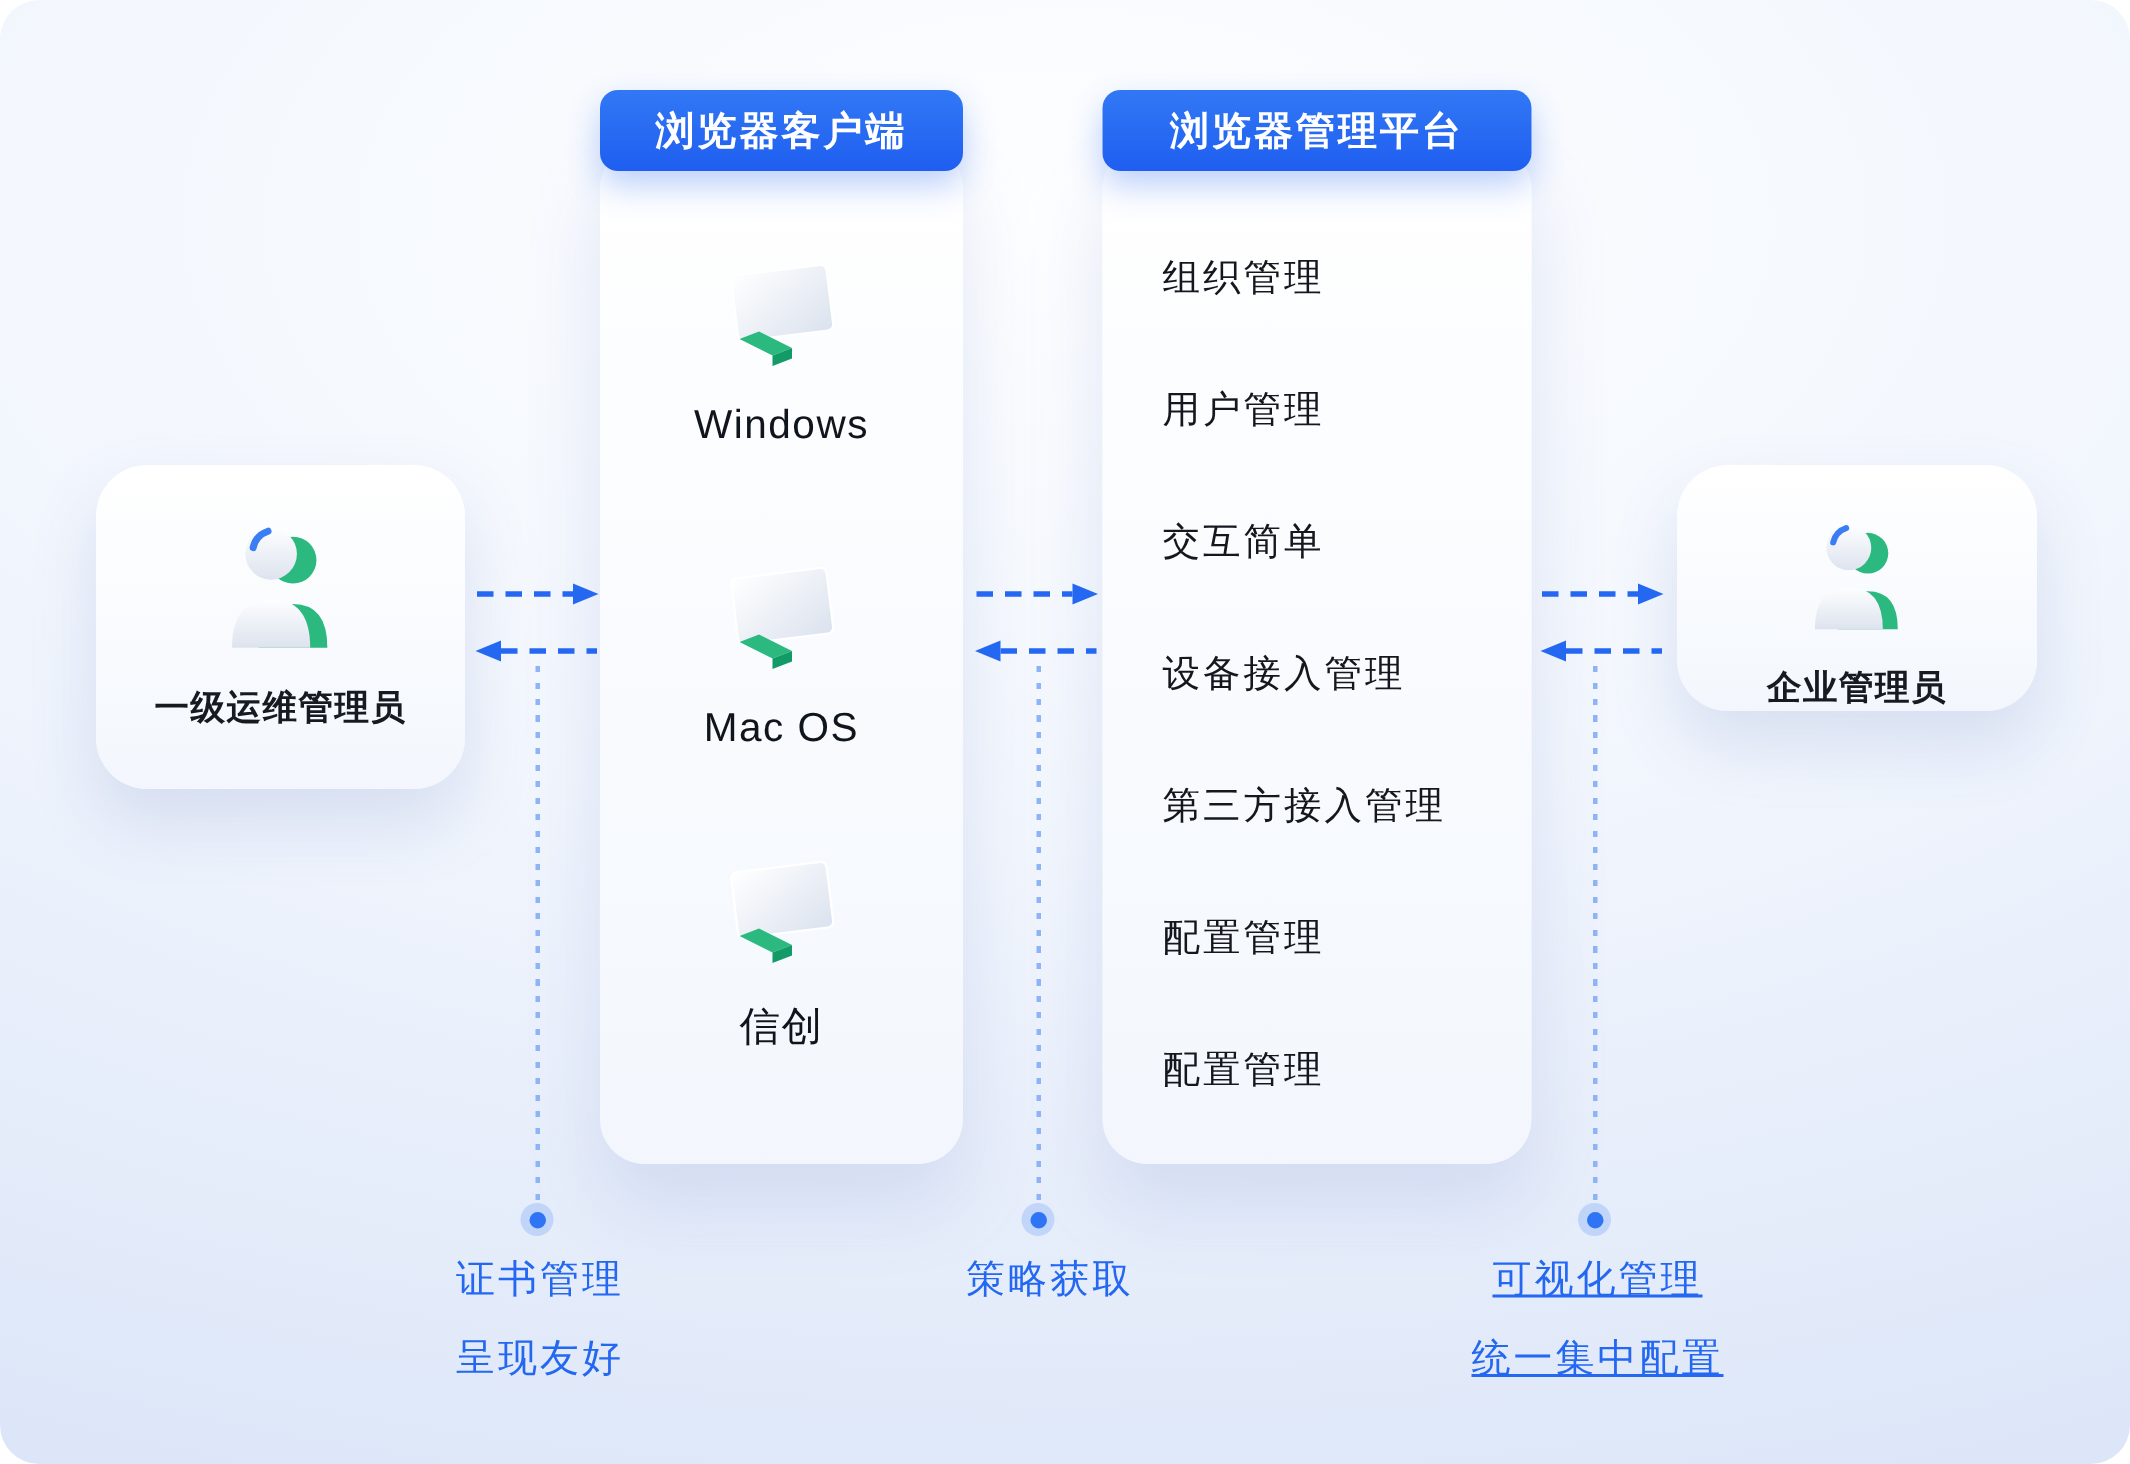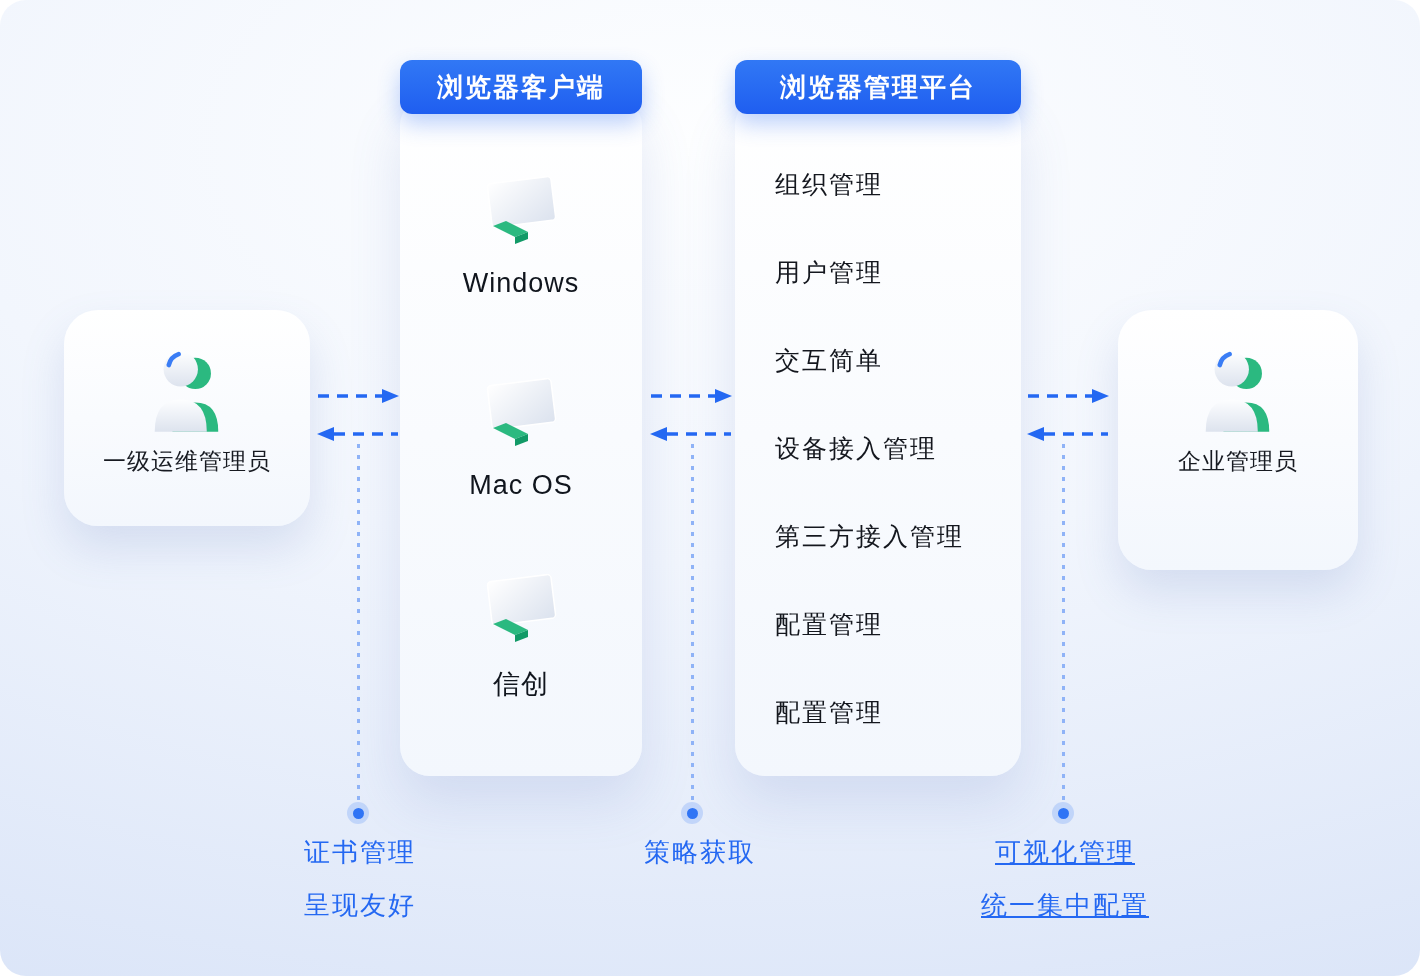--- a/index.html
+++ b/index.html
@@ -14,23 +14,23 @@
     background: radial-gradient(120% 95% at 50% 15%, #fdfeff 0%, #f2f6fd 45%, #dbe5f8 100%);
   }
   
   .actor-card {
     position: absolute; border-radius: 34px;
     background: linear-gradient(180deg, #ffffff 0%, #f3f7fd 100%);
     box-shadow: 0 22px 44px rgba(92,120,190,0.18);
     display: flex; flex-direction: column; align-items: center;
   }
   .actor-card.left  { left: 64px;  top: 310px; width: 246px; height: 216px; }
-  .actor-card.right { left: 1118px; top: 310px; width: 240px; height: 260px; }
+  .actor-card.right { left: 1118px; top: 310px; width: 240px; height: 164px; }
   .actor-icon { margin-top: 28px; }
-  .actor-label { margin-top: 8px; font-size: 23px; font-weight: 400; color: #171a21; letter-spacing: 1px; }
+  .actor-label { margin-top: 18px; font-size: 23px; font-weight: 700; color: #171a21; letter-spacing: 1px; }
 
   
   .column {
     position: absolute; top: 96px; height: 680px; border-radius: 30px;
     background: linear-gradient(180deg, #ffffff 0%, #f3f7fd 100%);
     box-shadow: 0 26px 52px rgba(92,120,190,0.16);
   }
   .column.client   { left: 400px; width: 242px; }
   .column.platform { left: 735px; width: 286px; }
   .badge {

